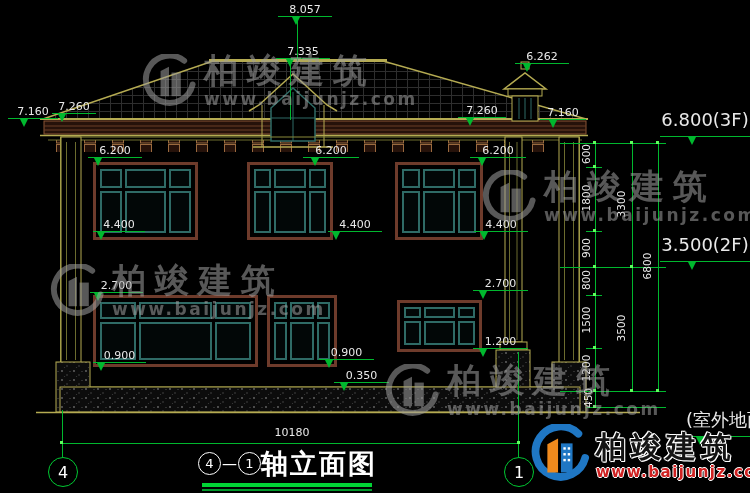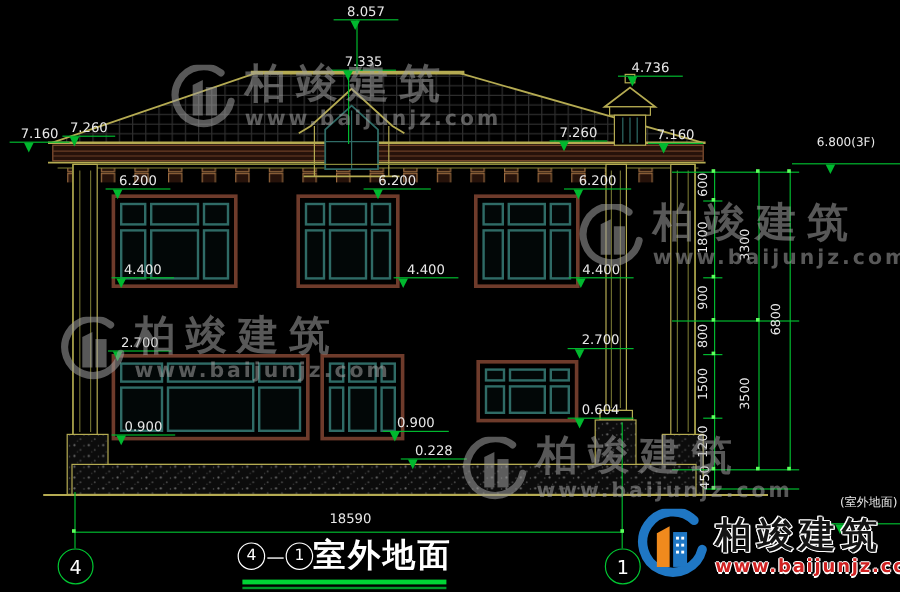--- a/index.html
+++ b/index.html
@@ -9,21 +9,21 @@
   
   .hln{position:absolute;height:0;border-top:1px solid #00b82e;z-index:3;}
   .vln{position:absolute;width:0;border-left:1px solid #00b82e;z-index:3;}
   .tk{position:absolute;width:3px;height:3px;background:#5cff5c;z-index:4;}
   
   .mk{position:absolute;color:#e9e9e9;font-size:11px;text-align:center;z-index:3;}
   .mk .t{display:block;white-space:nowrap;height:13px;line-height:13px;}
   .mk .ln{display:block;height:0;border-top:1px solid #00b82e;}
   .mk .tri{position:absolute;top:14px;width:0;height:0;border-left:4.5px solid transparent;
            border-right:4.5px solid transparent;border-top:8px solid #00b82e;}
-  .mk2{font-size:10px;}
+  .mk2{font-size:18px;}
   .mk2 .t{height:15px;line-height:15px;}
   .mk2 .ln{margin-top:9px;}
   .mk2 .tri{top:25px;}
   .rot{position:absolute;width:44px;color:#e9e9e9;font-size:10.5px;text-align:center;
        transform:rotate(-90deg);white-space:nowrap;z-index:3;}
   .dimw{position:absolute;color:#e9e9e9;font-size:11px;text-align:center;z-index:3;}
   
   .win{position:absolute;box-sizing:border-box;border:3px solid #6e3b2b;background:#000;
        display:grid;grid-template-columns:24% 1fr 24%;grid-template-rows:30% 1fr;
        gap:3px;padding:4px;z-index:2;}
@@ -184,21 +184,21 @@
   <div class="vln" style="left:297px;top:17px;height:44px"></div>
 
   <div class="mk" style="left:276px;top:45px;width:54px">
     <span class="t">7.335</span>
       <span class="ln"></span>
       <span class="tri" style="left:10px"></span>
   </div>
   <div class="vln" style="left:290px;top:59px;height:61px"></div>
 
   <div class="mk" style="left:515px;top:50px;width:54px">
-    <span class="t">4.736</span>
+    <span class="t">6.262</span>
       <span class="ln"></span>
       <span class="tri" style="left:8px"></span>
   </div>
 
   <div class="mk" style="left:8px;top:105px;width:50px">
     <span class="t">7.160</span>
       <span class="ln"></span>
       <span class="tri" style="left:12px"></span>
   </div>
   <div class="mk" style="left:52px;top:100px;width:44px">
@@ -264,26 +264,26 @@
     <span class="t">0.900</span>
       <span class="ln"></span>
       <span class="tri" style="left:4px"></span>
   </div>
   <div class="mk" style="left:319px;top:346px;width:55px">
     <span class="t">0.900</span>
       <span class="ln"></span>
       <span class="tri" style="left:6px"></span>
   </div>
   <div class="mk" style="left:334px;top:369px;width:55px">
-    <span class="t">0.228</span>
+    <span class="t">0.350</span>
       <span class="ln"></span>
       <span class="tri" style="left:6px"></span>
   </div>
   <div class="mk" style="left:473px;top:335px;width:55px">
-    <span class="t">0.604</span>
+    <span class="t">1.200</span>
       <span class="ln"></span>
       <span class="tri" style="left:6px"></span>
   </div>
 
   <div class="hln" style="left:560px;top:143px;width:106px"></div>
   <div class="hln" style="left:586px;top:167px;width:16px"></div>
   <div class="hln" style="left:586px;top:231px;width:16px"></div>
   <div class="hln" style="left:560px;top:267px;width:106px"></div>
   <div class="hln" style="left:586px;top:295px;width:16px"></div>
   <div class="hln" style="left:586px;top:348px;width:16px"></div>
@@ -317,45 +317,50 @@
   <div class="rot" style="left:566px;top:392px">450</div>
   <div class="rot" style="left:599px;top:198px">3300</div>
   <div class="rot" style="left:599px;top:322px">3500</div>
   <div class="rot" style="left:625px;top:260px">6800</div>
 
   <div class="mk mk2" style="left:660px;top:112px;width:90px">
     <span class="t">6.800(3F)</span>
       <span class="ln"></span>
       <span class="tri" style="left:28px"></span>
   </div>
+  <div class="mk mk2" style="left:660px;top:237px;width:90px">
+    <span class="t">3.500(2F)</span>
+      <span class="ln"></span>
+      <span class="tri" style="left:28px"></span>
+  </div>
   <div class="mk mk2" style="left:686px;top:412px;width:76px;z-index:2">
     <span class="t">(室外地面)</span>
       <span class="ln"></span>
       <span class="tri" style="left:10px"></span>
   </div>
 
   <div class="vln" style="left:62px;top:410px;height:47px"></div>
   <div class="vln" style="left:518px;top:352px;height:105px"></div>
   <div class="hln" style="left:62px;top:443px;width:457px"></div>
   <div class="tk" style="left:60px;top:441px"></div>
   <div class="tk" style="left:517px;top:441px"></div>
-  <div class="dimw" style="left:262px;top:426px;width:60px">18590</div>
+  <div class="dimw" style="left:262px;top:426px;width:60px">10180</div>
 
   <div class="circ" style="left:48px;top:457px">
       <span>4</span>
     </div>
   <div class="circ" style="left:504px;top:457px">
       <span>1</span>
     </div>
 
   <div class="title">
     <span class="tcirc">4</span>
     <span class="tdash">—</span>
     <span class="tcirc">1</span>
-    <span class="ttext">室外地面</span>
+    <span class="ttext">轴立面图</span>
   </div>
   <div class="ubar1"></div>
   <div class="ubar2"></div>
 
   <div class="wm" style="left:142px;top:52px">
     <svg width="54" height="54" viewBox="0 0 64 64">
       <path d="M50 8 A28 28 0 1 0 60 36" fill="none" stroke="#a0a0a0" stroke-width="7" stroke-linecap="round"></path>
       <polygon points="22,20 32,15 32,50 22,50" fill="#a0a0a0"></polygon>
       <rect x="35" y="22" width="11" height="28" fill="#a0a0a0"></rect>
     </svg>

